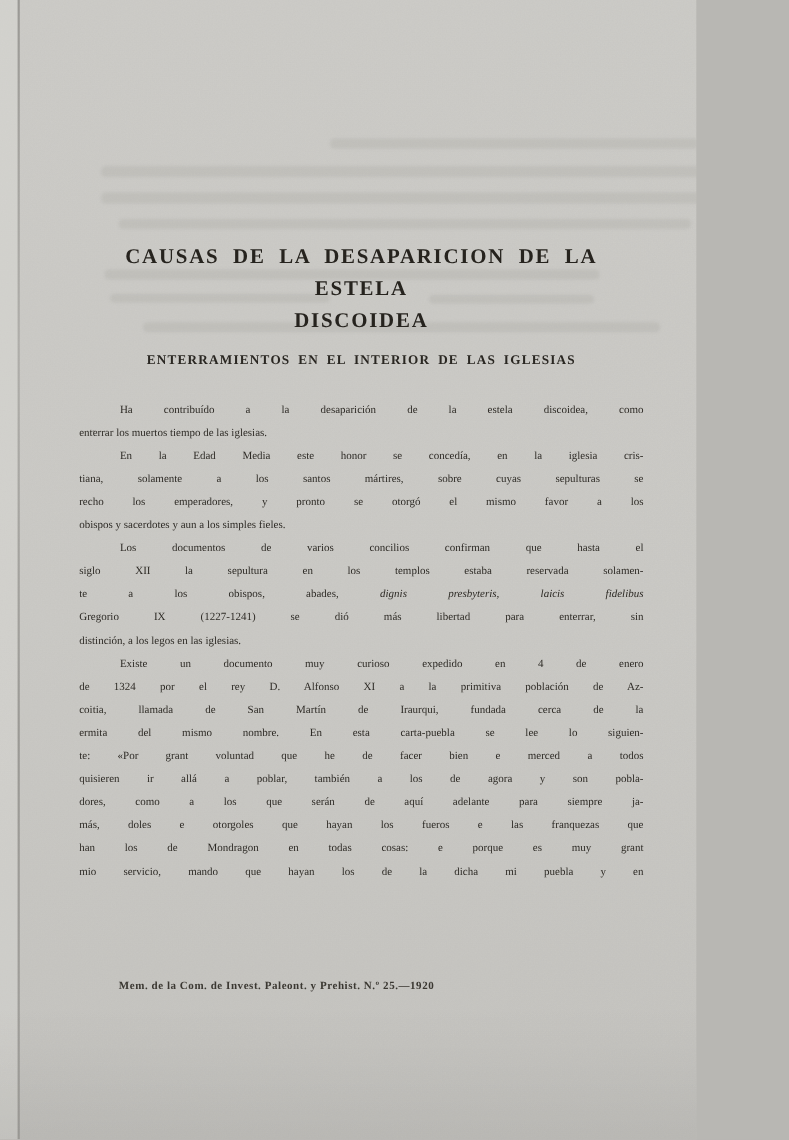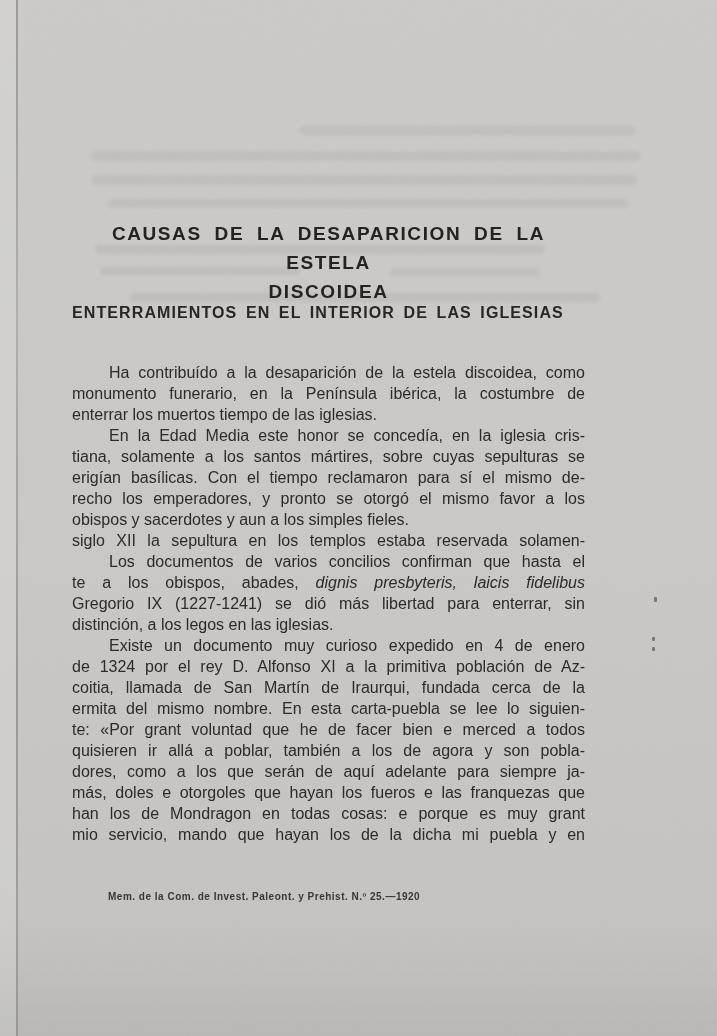--- a/index.html
+++ b/index.html
@@ -1,22 +1,22 @@
 <!DOCTYPE html>
 <html><head>
 <meta charset="utf-8">
 <style>
   html, body { margin: 0; padding: 0; }
   body { width: 717px; height: 1036px; overflow: hidden; background: #b8b7b3; }
 
   .page {
     position: relative;
-    width: 717px; height: 1036px;
+    width: 633px; height: 1036px;
     background: linear-gradient(180deg, #cdccc8 0%, #cbcac6 55%, #c6c5c1 92%, #c2c1bd 100%);
-    font-family: Liberation Sans, sans-serif;
+    font-family: Liberation Serif, serif;
     color: #2e2b26;
     overflow: hidden;
   }
 
   
   .edge-strip {
     position: absolute; left: 0; top: 0; bottom: 0; width: 16px;
     background: rgba(236,236,232,0.22);
   }
   .fold-line {
@@ -38,27 +38,27 @@
   }
   .speck { position: absolute; background: rgba(58,56,50,0.55); border-radius: 1px; }
 
   
   .title {
     position: absolute; left: 72px; width: 513px; top: 219px;
     text-align: center; font-weight: bold; font-size: 19px; line-height: 29px;
     letter-spacing: 1.6px; word-spacing: 6px; color: #26231e;
   }
   .subtitle {
-    position: absolute; left: 72px; width: 513px; top: 304px;
-    font-weight: bold; font-size: 16px;
+    position: absolute; left: 72px; width: 513px; top: 320px;
+    text-align: center; font-weight: bold; font-size: 12px;
     letter-spacing: 1.1px; word-spacing: 3px; color: #2a2722;
   }
   .bodytext {
     position: absolute; left: 72px; top: 362px; width: 513px;
-    font-size: 16px; line-height: 21px; color: #2e2b26;
+    font-size: 10px; line-height: 21px; color: #2e2b26;
   }
   .line { text-align: justify; text-align-last: justify; white-space: normal; }
   .line.end { text-align-last: left; }
   .line.indent { text-indent: 37px; }
   .it { font-style: italic; }
 
   .footer {
     position: absolute; left: 108px; top: 891px;
     font-size: 10px; letter-spacing: 0.5px; color: #3b3832; font-weight: bold; text-align: center;
   }
@@ -96,29 +96,27 @@
 
   <div class="title">
     <div>CAUSAS DE LA DESAPARICION DE LA ESTELA</div>
     <div>DISCOIDEA</div>
   </div>
 
   <div class="subtitle">ENTERRAMIENTOS EN EL INTERIOR DE LAS IGLESIAS</div>
 
   <div class="bodytext">
       <div class="line indent"><span>Ha contribuído a la desaparición de la estela discoidea, como</span></div>
-      <div class="line"><span>monumento funerario, en la Península ibérica, la costumbre de</span></div>
       <div class="line end"><span>enterrar los muertos tiempo de las iglesias.</span></div>
       <div class="line indent"><span>En la Edad Media este honor se concedía, en la iglesia cris-</span></div>
       <div class="line"><span>tiana, solamente a los santos mártires, sobre cuyas sepulturas se</span></div>
-      <div class="line"><span>erigían basílicas. Con el tiempo reclamaron para sí el mismo de-</span></div>
       <div class="line"><span>recho los emperadores, y pronto se otorgó el mismo favor a los</span></div>
       <div class="line end"><span>obispos y sacerdotes y aun a los simples fieles.</span></div>
+      <div class="line indent"><span>Los documentos de varios concilios confirman que hasta el</span></div>
       <div class="line"><span>siglo XII la sepultura en los templos estaba reservada solamen-</span></div>
-      <div class="line indent"><span>Los documentos de varios concilios confirman que hasta el</span></div>
       <div class="line"><span>te a los obispos, abades, </span><span class="it">dignis presbyteris, laicis fidelibus</span></div>
       <div class="line"><span>Gregorio IX (1227-1241) se dió más libertad para enterrar, sin</span></div>
       <div class="line end"><span>distinción, a los legos en las iglesias.</span></div>
       <div class="line indent"><span>Existe un documento muy curioso expedido en 4 de enero</span></div>
       <div class="line"><span>de 1324 por el rey D. Alfonso XI a la primitiva población de Az-</span></div>
       <div class="line"><span>coitia, llamada de San Martín de Iraurqui, fundada cerca de la</span></div>
       <div class="line"><span>ermita del mismo nombre. En esta carta-puebla se lee lo siguien-</span></div>
       <div class="line"><span>te: «Por grant voluntad que he de facer bien e merced a todos</span></div>
       <div class="line"><span>quisieren ir allá a poblar, también a los de agora y son pobla-</span></div>
       <div class="line"><span>dores, como a los que serán de aquí adelante para siempre ja-</span></div>

